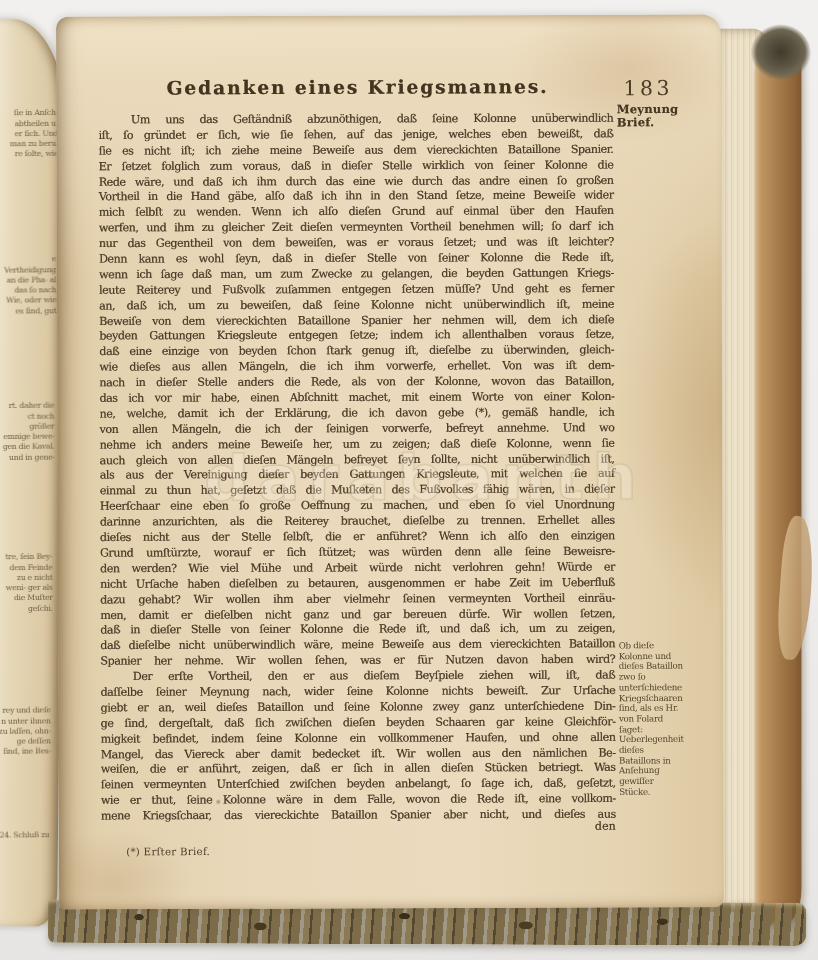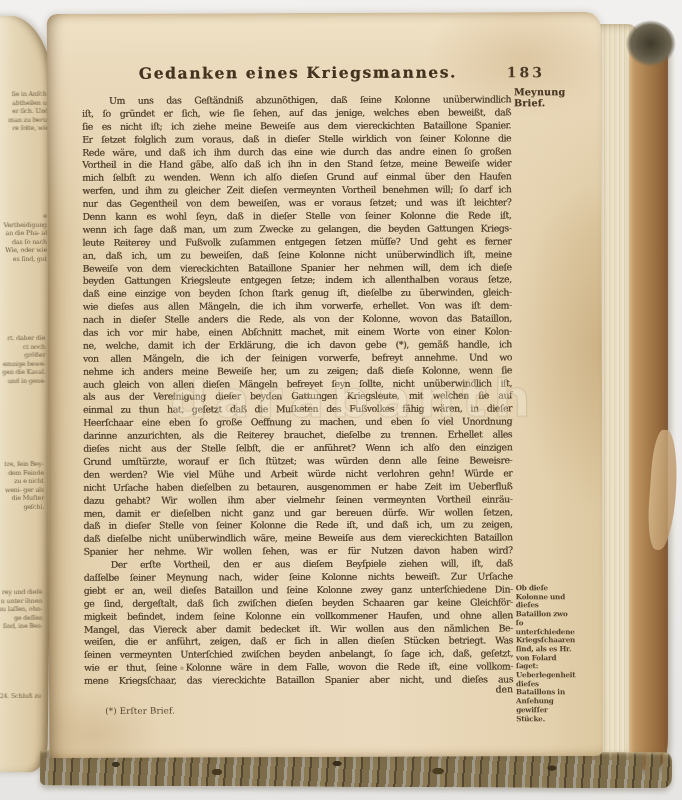--- a/index.html
+++ b/index.html
@@ -58,37 +58,37 @@
       linear-gradient(90deg,#d3bd95 0%,#e3d1ae 6%,#e9d8ba 30%,#ebdabd 62%,#e4d2af 88%,#dcc8a0 100%);
     background-color:#e8d7b8;
     border-radius:10px 16px 8px 5px;
     box-shadow:inset 11px 0 16px -9px rgba(82,56,24,.6), inset 0 8px 10px -7px rgba(150,115,65,.45),
                inset 0 -7px 9px -6px rgba(150,115,65,.4), 0 0 7px rgba(80,65,40,.2);
     color:#473827;}
 
   .running-head{position:absolute;left:36px;top:50px;width:430px;text-align:center;
     font-size:15.5px;font-weight:bold;letter-spacing:1.6px;color:#43331f;
     text-shadow:.3px 0 0 rgba(67,51,31,.55);}
-  .folio{position:absolute;right:56px;top:52px;font-size:14px;letter-spacing:3px;color:#4a3a24;font-weight:bold;}
+  .folio{position:absolute;right:40px;top:52px;font-size:17px;letter-spacing:3px;color:#4a3a24;}
 
   .body{position:absolute;left:35px;top:81px;width:429px;
     font-size:9.3px;line-height:12.9px;letter-spacing:-.4px;color:#4a3a27;
     text-shadow:.3px 0 0 rgba(74,58,39,.6);}
   .bline{text-align:justify;text-align-last:justify;white-space:normal;height:12.9px;overflow:visible;}
   .bline.indent{padding-left:27px;}
   .catchword{position:absolute;left:35px;top:671px;width:429px;text-align:right;
     font-size:9.3px;color:#4a3a27;text-shadow:.3px 0 0 rgba(74,58,39,.6);}
   .footnote{position:absolute;left:56px;top:692px;font-size:8.6px;letter-spacing:.2px;color:#4f3f2a;}
 
   .mnote{position:absolute;left:467px;width:56px;color:#52422c;
     font-size:7.2px;line-height:8.7px;letter-spacing:-.2px;text-align:left;}
   .mnote .mhead{font-size:9.6px;line-height:11px;font-weight:bold;letter-spacing:.2px;color:#473723;
     text-shadow:.2px 0 0 rgba(71,55,35,.5);margin-bottom:2px;}
   .mnote1{top:74px;}
-  .mnote2{top:572px;font-weight:bold;}
+  .mnote2{top:522px;}
 
   .watermark{position:absolute;left:88px;top:356px;width:436px;text-align:center;
     font-family:"DejaVu Sans", sans-serif;font-weight:bold;font-size:52px;letter-spacing:7px;
     color:rgba(244,236,218,.34);-webkit-text-stroke:1px rgba(150,128,92,.28);
     filter:blur(.4px);pointer-events:none;}
 </style>
 </head>
 <body>
 
 <div class="scene">

